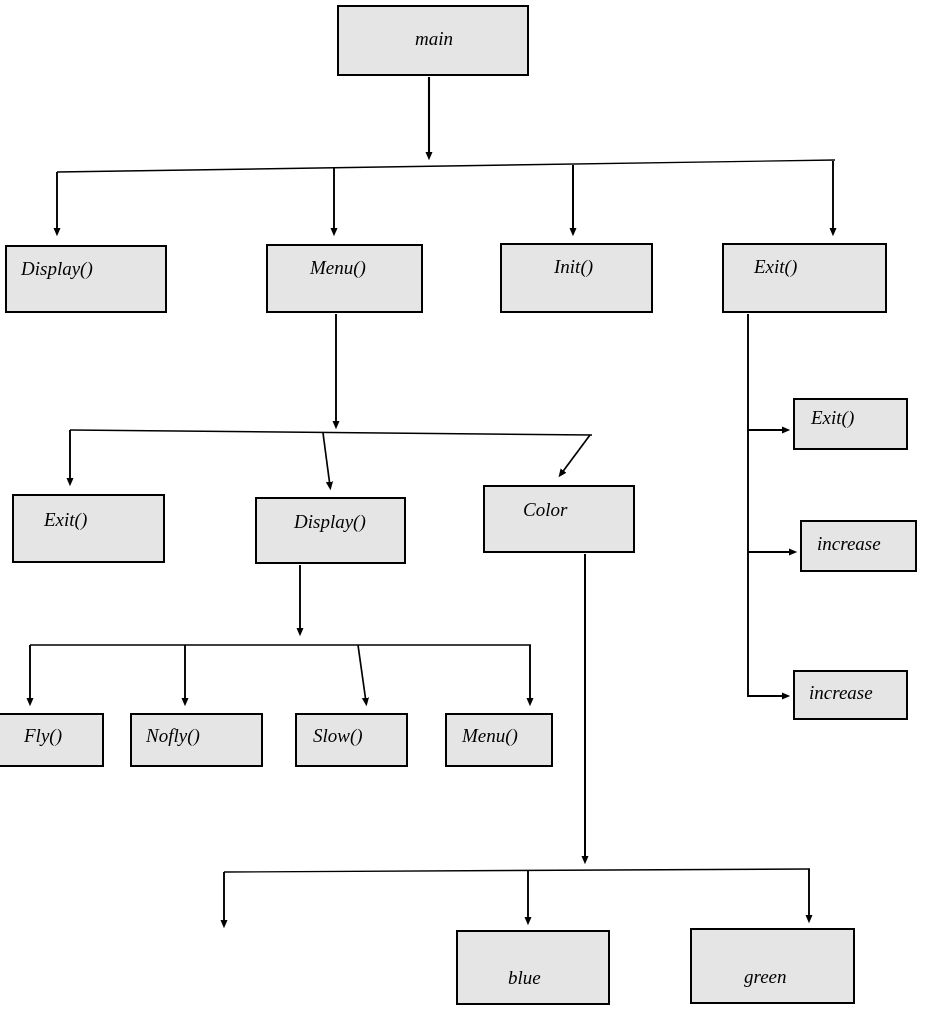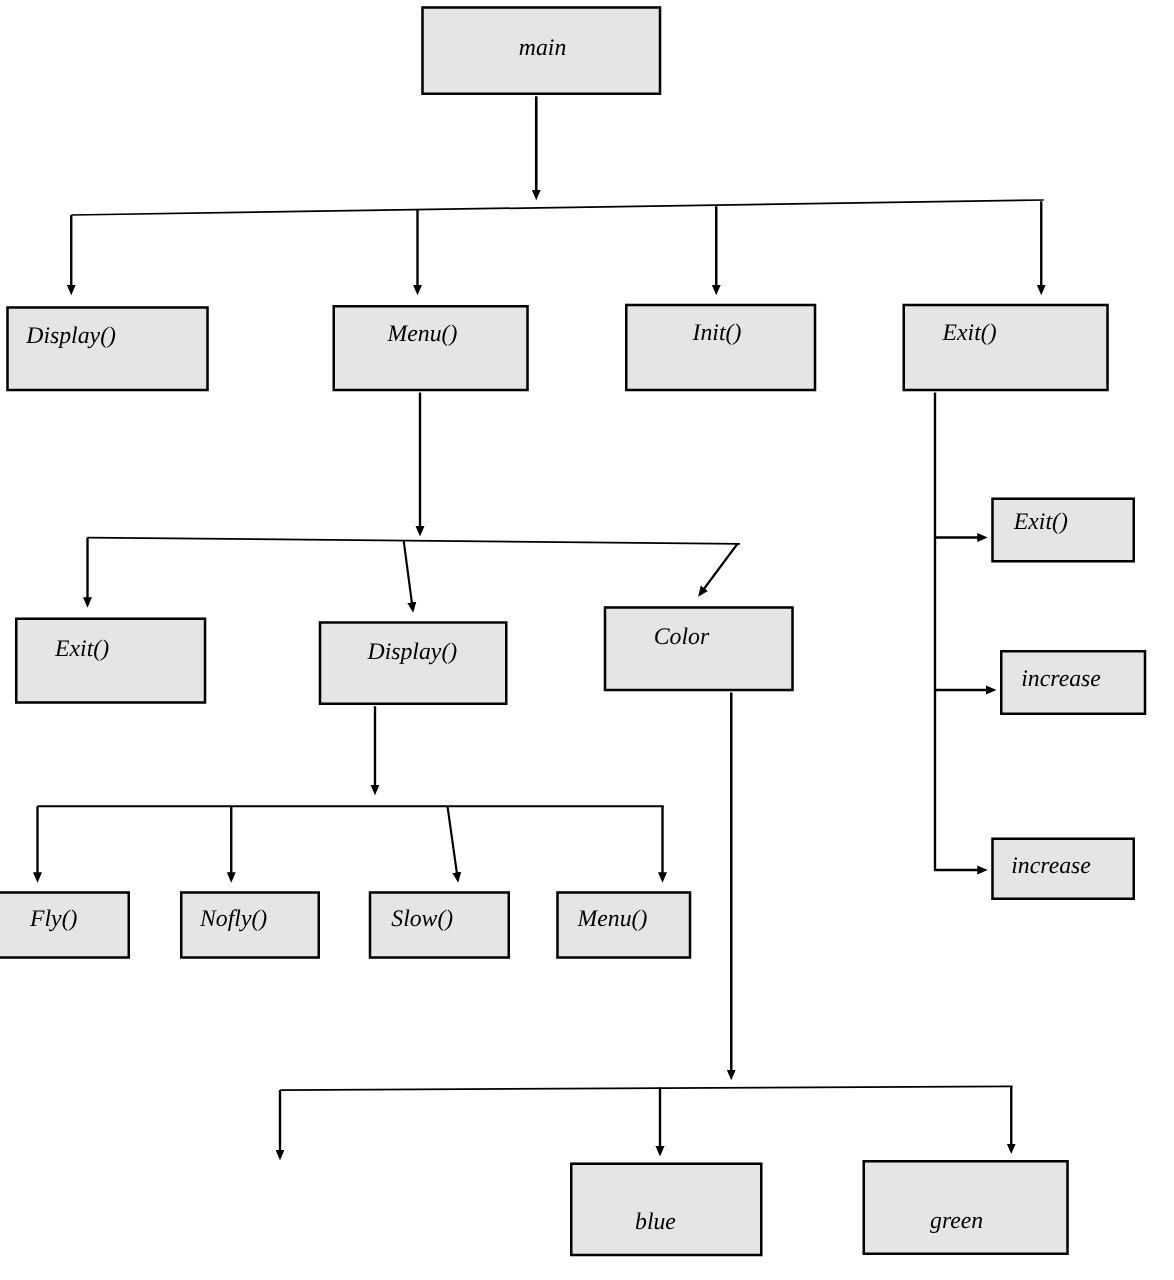--- a/index.html
+++ b/index.html
@@ -135,21 +135,21 @@
   </div>
 
   <div class="node" style="left:483px; top:485px; width:152px; height:68px;">
     <span class="lbl" style="left:38px; top:13px;">Color</span>
   </div>
 
   <div class="node" style="left:-6px; top:713px; width:110px; height:54px;">
     <span class="lbl" style="left:28px; top:11px;">Fly()</span>
   </div>
 
-  <div class="node" style="left:130px; top:713px; width:112px; height:54px;margin-left:14px;">
+  <div class="node" style="left:130px; top:713px; width:133px; height:54px;">
     <span class="lbl" style="left:14px; top:11px;">Nofly()</span>
   </div>
 
   <div class="node" style="left:295px; top:713px; width:113px; height:54px;">
     <span class="lbl" style="left:16px; top:11px;">Slow()</span>
   </div>
 
   <div class="node" style="left:445px; top:713px; width:108px; height:54px;">
     <span class="lbl" style="left:15px; top:11px;">Menu()</span>
   </div>

